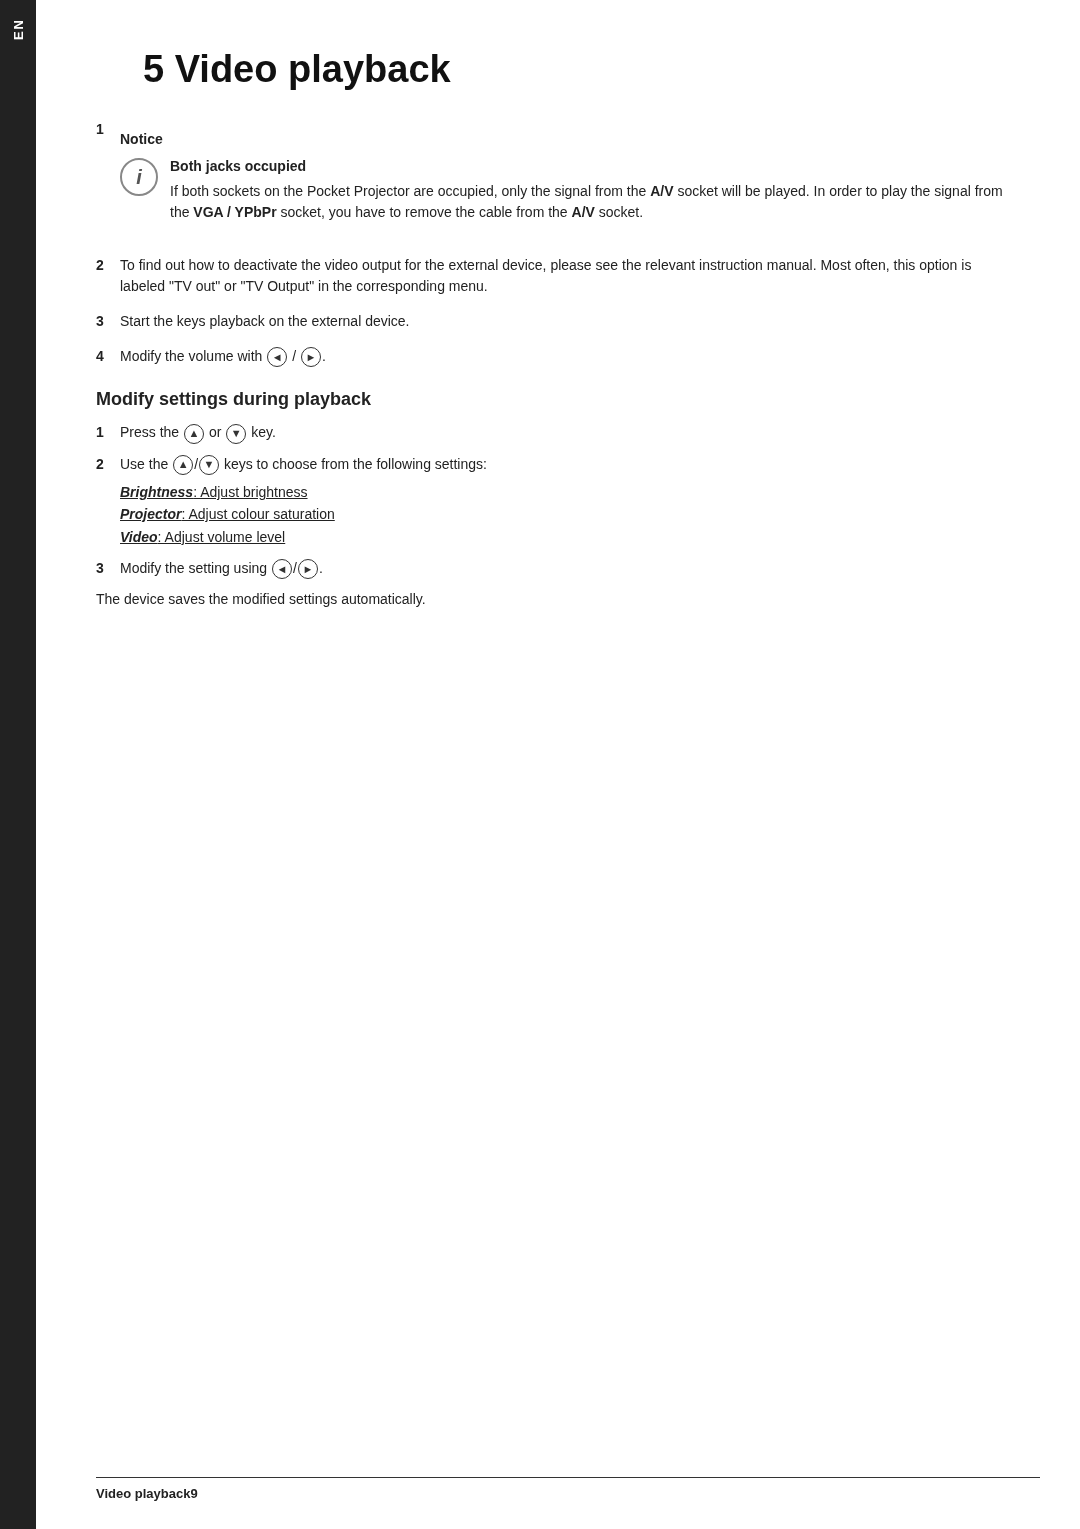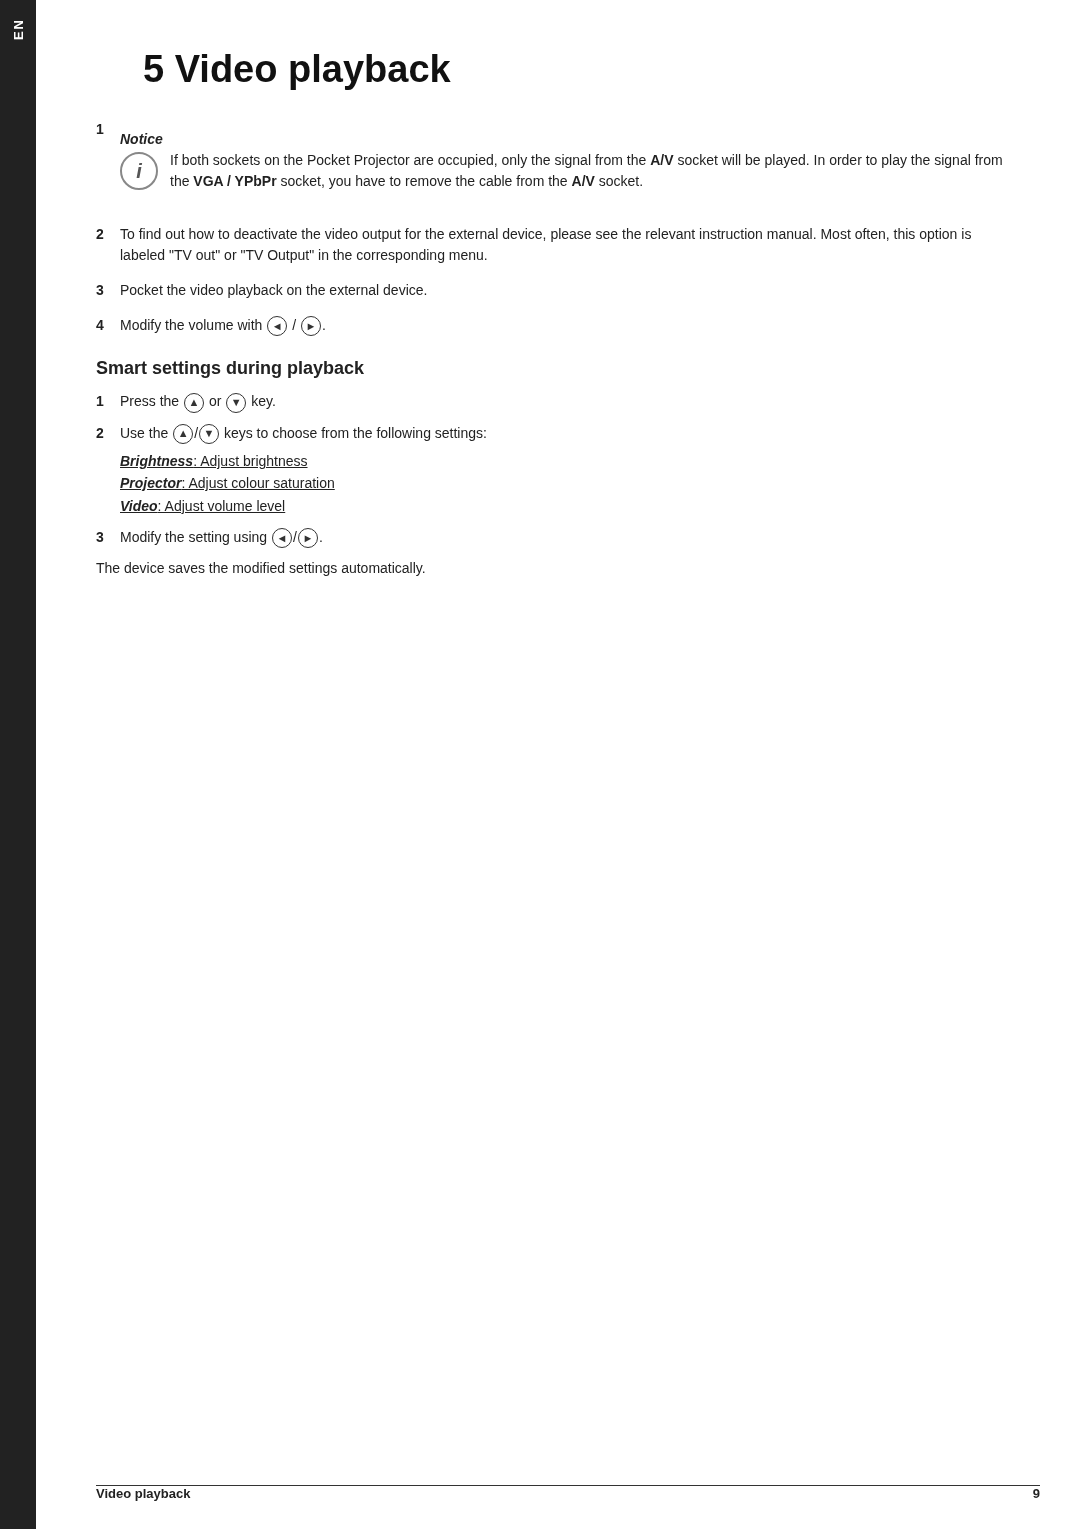--- a/index.html
+++ b/index.html
@@ -75,22 +75,22 @@
 
     ol.top-list > li .content {
       flex: 1;
     }
 
     .notice-block {
       margin: 10px 0 18px 0;
     }
 
     .notice-label {
-      font-style: italic;
-      font-weight: bold;
+      font-weight: bold;
+      margin-bottom: 6px;
       display: block;
     }
 
     .notice-box {
       display: flex;
       align-items: flex-start;
       gap: 12px;
     }
 
     .info-icon {
@@ -183,23 +183,24 @@
       margin-top: 5px;
       line-height: 1.5;
     }
 
     .page-footer {
       position: absolute;
       bottom: 28px;
       left: 60px;
       right: 40px;
       display: flex;
-      justify-content: space-between;
+      justify-content: flex-start;
       align-items: center;
       border-top: 1.5px solid #333;
+      padding-top: 8px;
     }
 
     .footer-title {
       font-weight: bold;
       font-size: 13px;
     }
 
     .footer-page {
       font-weight: bold;
       font-size: 13px;
@@ -228,52 +229,53 @@
         <div class="content">
 
           
           <div class="notice-block">
             <span class="notice-label">Notice</span>
             <div class="notice-box">
               <div class="info-icon">
                 <span>i</span>
               </div>
               <div class="notice-content">
+                <span class="notice-title">Both jacks occupied</span>
                 <span>If both sockets on the Pocket Projector are occupied, only the signal from the <strong>A/V</strong> socket will be played. In order to play the signal from the <strong>VGA / YPbPr</strong> socket, you have to remove the cable from the <strong>A/V</strong> socket.</span>
               </div>
             </div>
           </div>
         </div>
       </li>
 
       <li>
         <span class="num">2</span>
         <div class="content">
           <span>To find out how to deactivate the video output for the external device, please see the relevant instruction manual. Most often, this option is labeled "TV out" or "TV Output" in the corresponding menu.</span>
         </div>
       </li>
 
       <li>
         <span class="num">3</span>
         <div class="content">
-          <span>Pocket the video playback on the external device.</span>
+          <span>Start the keys playback on the external device.</span>
         </div>
       </li>
 
       <li>
         <span class="num">4</span>
         <div class="content">
           <span>Modify the volume with <span class="circle-btn">◄</span> / <span class="circle-btn">►</span>.</span>
         </div>
       </li>
 
     </ol>
 
     <div class="subsection">
-      <h2 class="subsection-title">Smart settings during playback</h2>
+      <h2 class="subsection-title">Modify settings during playback</h2>
 
       <ul class="sub-list">
 
         <li>
           <span class="num">1</span>
           <div class="content">
             <span>Press the <span class="circle-btn">▲</span> or <span class="circle-btn">▼</span> key.</span>
           </div>
         </li>
 

